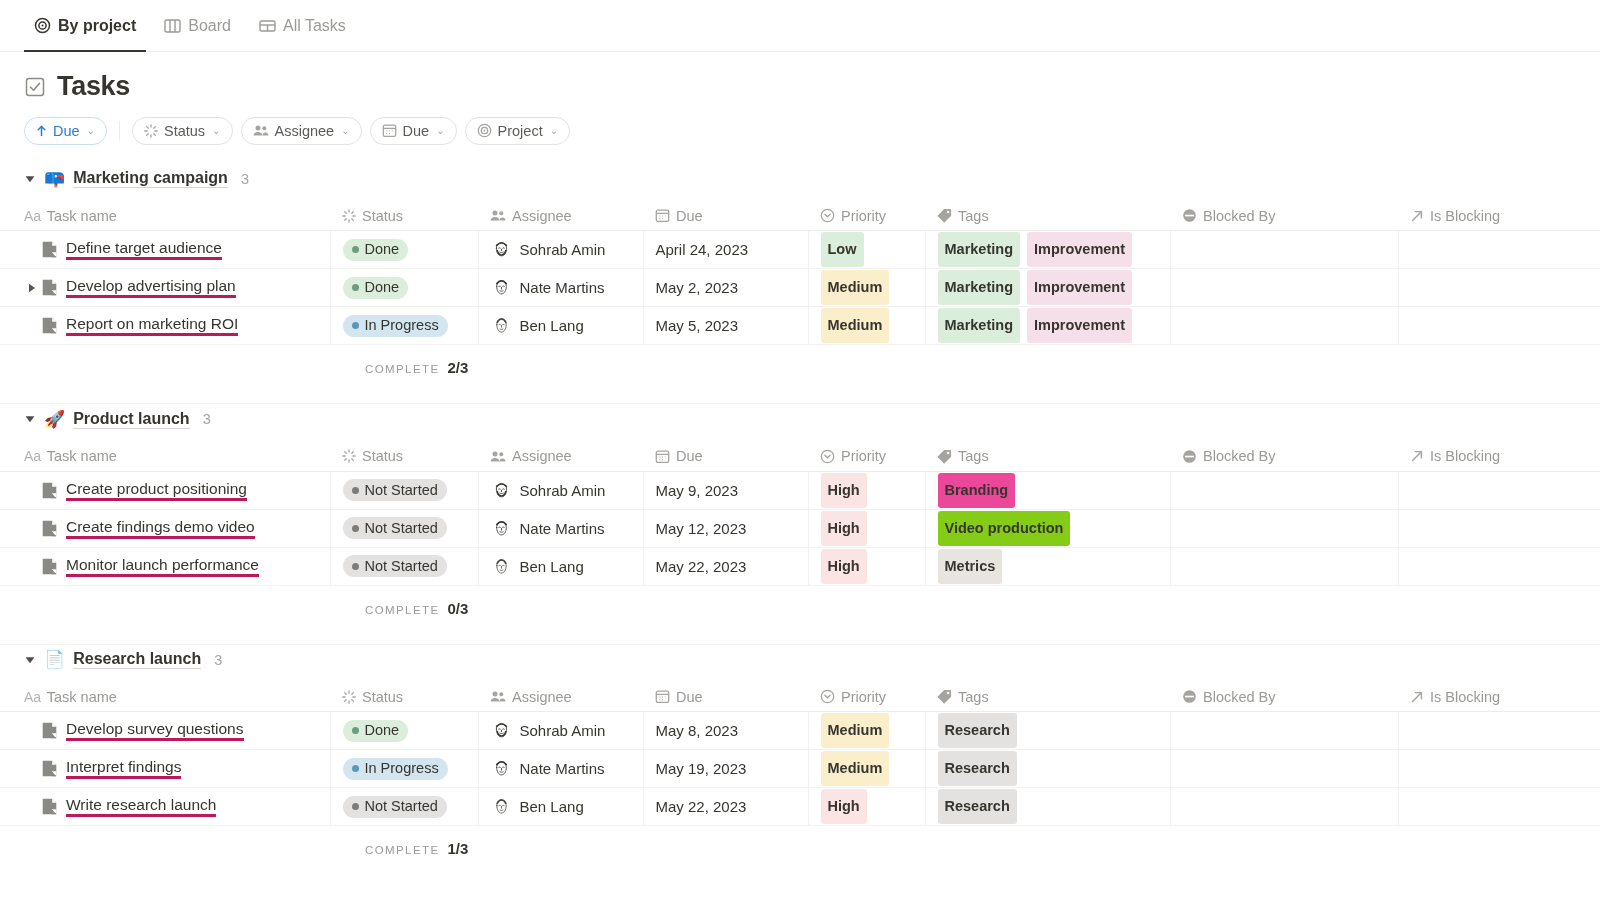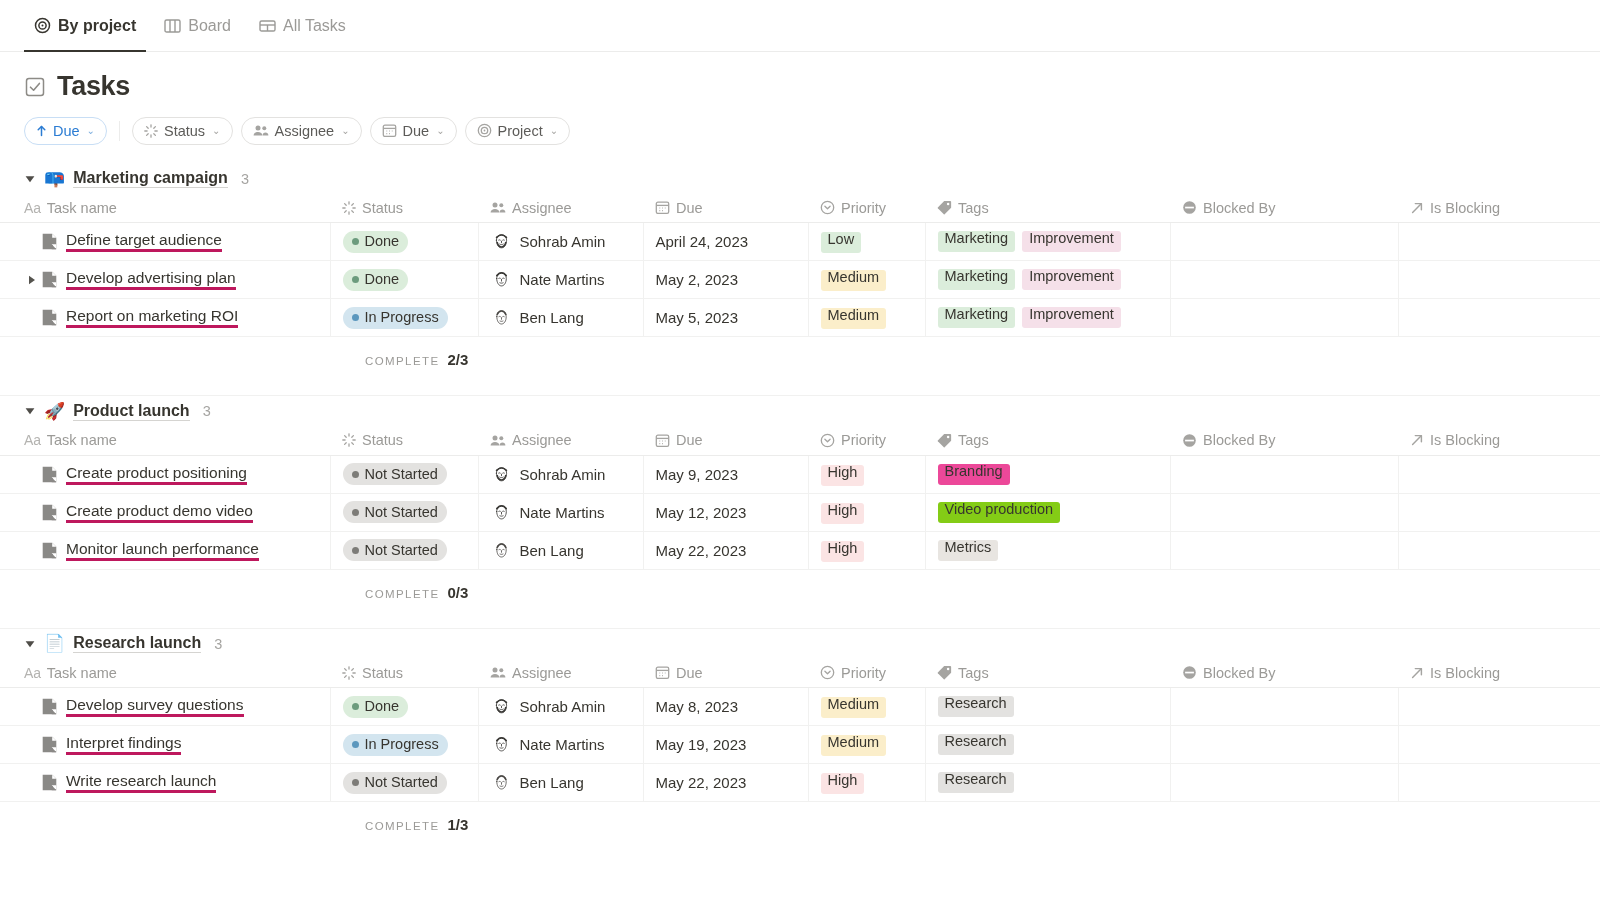--- a/index.html
+++ b/index.html
@@ -103,20 +103,21 @@
     border-bottom:1px solid #d5d4d1;
     cursor:pointer;
   }
   .g-count{ font-size:14.5px; color:#a5a4a1; margin-left:5px; }
 
   
   table.tasks{
     width:100%;
     border-collapse:collapse;
     table-layout:fixed;
+    margin-top:8px;
   }
   table.tasks th{
     text-align:left;
     font-weight:normal;
     font-size:14.5px;
     color:#9b9a97;
     height:29px;
     padding:0 0 0 12px;
     vertical-align:middle;
     border-bottom:1px solid #ececeb;
@@ -173,25 +174,26 @@
   .avatar{
     width:21px; height:21px; border-radius:50%;
     flex:none; overflow:hidden;
     background:#fff;
     border:0;
   }
   .avatar svg{ display:block; }
 
   
   .chip{
-    display:inline-flex; 
-    height:21px; padding:0 7px;
+    display:inline-flex; align-items:center;
+    height:35px; padding:0 7px;
     border-radius:3px;
     font-size:14.5px; line-height:1;
     color:#37352f;
+    font-weight:bold;
   }
   .tagcell{ display:flex; align-items:center; gap:7px; }
 
   
   .completerow{
     display:flex; align-items:baseline; gap:8px;
     padding:14px 0 0 365px;
     height:42px;
   }
   .complete-label{
@@ -802,21 +804,21 @@
                   <svg width="8" height="10" viewBox="0 0 8 10">
                     <path d="M1 0.7 L7 5 L1 9.3 Z" fill="#55534e"></path>
                   </svg>
                 </span>
                 <span class="doc-ico"><svg id="tpl-doc-icon" width="15" height="17" viewBox="0 0 15 17">
     <path d="M0.7 0.7 H10.2 L14.3 4.8 V16.3 H0.7 Z" fill="#8a8986"></path>
     <path d="M10.2 0.7 L14.3 4.8 H10.2 Z" fill="#ffffff"></path>
     <path d="M9.7 11.3 H14.3 V16.3 Z" fill="#ffffff"></path>
     <path d="M10.3 11.9 V15.7 H14.0" fill="none" stroke="#8a8986" stroke-width="1.1"></path>
   </svg></span>
-                <span class="tname">Create product demo video</span>
+                <span class="tname">Create findings demo video</span>
               </span>
             </td>
             <td><span class="badge" style="background:#e3e2e0">
                 <span class="dot" style="background:#7d7c78"></span>
                 <span>Not Started</span>
               </span></td>
             <td>
               <span class="assignee">
                 <span class="avatar">
                   <svg id="tpl-avatar-nate" width="21" height="21" viewBox="0 0 21 21">

